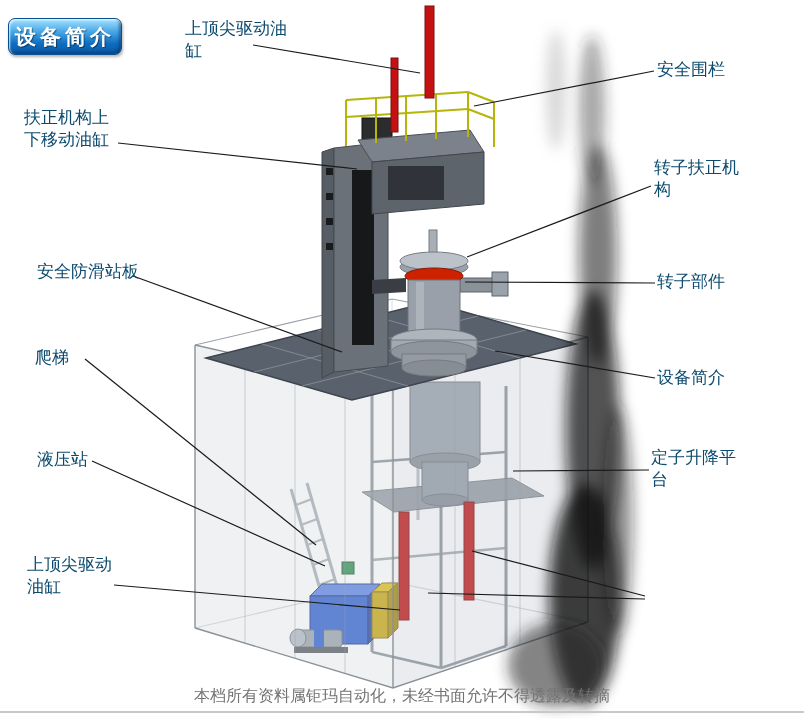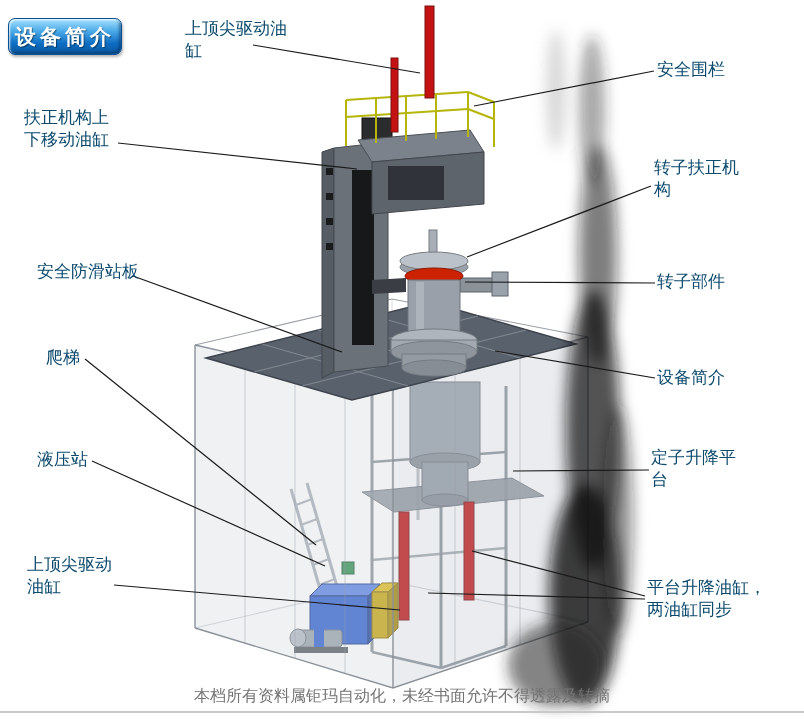--- a/index.html
+++ b/index.html
@@ -13,21 +13,21 @@
     font-family:"Liberation Serif","DejaVu Serif",serif;
     font-size:17px; line-height:22px; color:#0c4a6e;
     white-space:normal; word-break:break-all;
   }
   #lbl-0  { left:185px; top:18px;  width:108px; }
   #lbl-1  { left:657px; top:59px;  }
   #lbl-2  { left:24px;  top:107px; width:92px; }
   #lbl-3  { left:654px; top:157px; width:92px; }
   #lbl-4  { left:27px;  top:261px;margin-left:10px; }
   #lbl-5  { left:657px; top:271px; }
-  #lbl-6  { left:46px;  top:347px; }
+  #lbl-6  { left:35px;  top:347px; }
   #lbl-7  { left:657px; top:367px; }
   #lbl-8  { left:37px;  top:449px; }
   #lbl-9  { left:651px; top:447px; width:92px; }
   #lbl-10 { left:27px;  top:554px; width:92px; }
   #lbl-11 { left:647px; top:577px; width:124px; }
 
   .badge {
     position:absolute; left:8px; top:18px; width:114px; height:37px;
     border-radius:7px;
     background:linear-gradient(180deg,#a6e2ff 0%,#4aa9e8 35%,#0d6dc2 70%,#0a58a0 100%);
@@ -235,17 +235,16 @@
   <div class="part-label" id="lbl-1">安全围栏</div>
   <div class="part-label" id="lbl-2">扶正机构上下移动油缸</div>
   <div class="part-label" id="lbl-3">转子扶正机构</div>
   <div class="part-label" id="lbl-4">安全防滑站板</div>
   <div class="part-label" id="lbl-5">转子部件</div>
   <div class="part-label" id="lbl-6">爬梯</div>
   <div class="part-label" id="lbl-7">设备简介</div>
   <div class="part-label" id="lbl-8">液压站</div>
   <div class="part-label" id="lbl-9">定子升降平台</div>
   <div class="part-label" id="lbl-10">上顶尖驱动油缸</div>
-  <div class="part-label" id="lbl-11">平台升降油缸，两油缸同步</div>
 
   <div class="footer">本档所有资料属钜玛自动化，未经书面允许不得透露及转摘</div>
   <div class="bottom-rule"></div>
 </div>
 
 </body></html>

